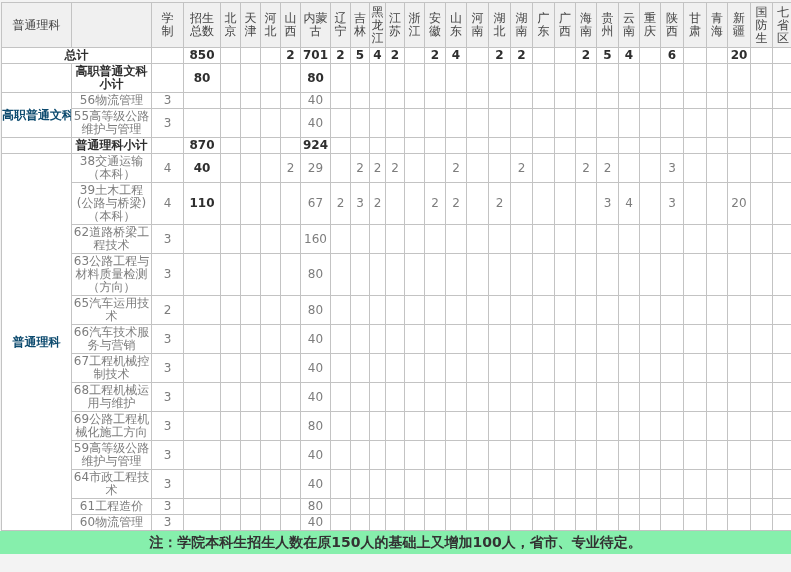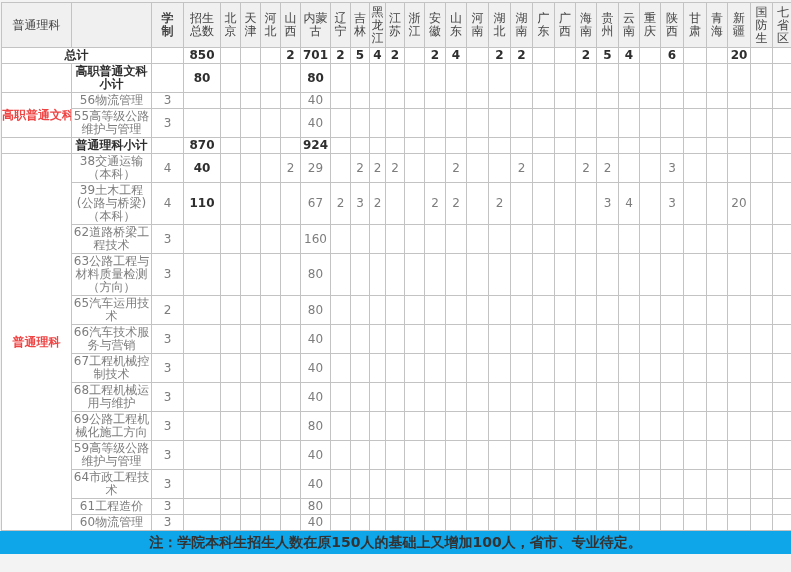--- a/index.html
+++ b/index.html
@@ -29,34 +29,34 @@
     padding:1px 1px;
     word-break:break-all;
     overflow:hidden;
   }
   .grid th{
     background:#f0f0f0;
     color:#444444;
     font-weight:normal;
     height:42px;
   }
-  .grid th.h-narrow{padding:0 6px;font-weight:bold;}
+  .grid th.h-narrow{padding:0 6px;}
   .grid td{color:#7d7d7d;background:#ffffff;}
   .grid td.cat{
-    font-weight:bold;color:#ef4444;
+    font-weight:bold;color:#0c4a6e;
     white-space:nowrap;word-break:keep-all;
     padding:0;
   }
   .grid td.total-col{font-weight:bold;color:#2e2e2e;}
   .grid tr.bold-row td{font-weight:bold;color:#2e2e2e;}
   .note{
     height:23px;
     display:flex;align-items:center;justify-content:center;
     font-size:14px;font-weight:bold;color:#333333;
-    background:#0ea5e9;
+    background:#86efac;
   }
 </style>
 </head>
 <body>
 
 <div class="page">
   <table class="grid">
     <colgroup id="cols">
         <col style="width: 70px;">
         <col style="width: 80px;">

